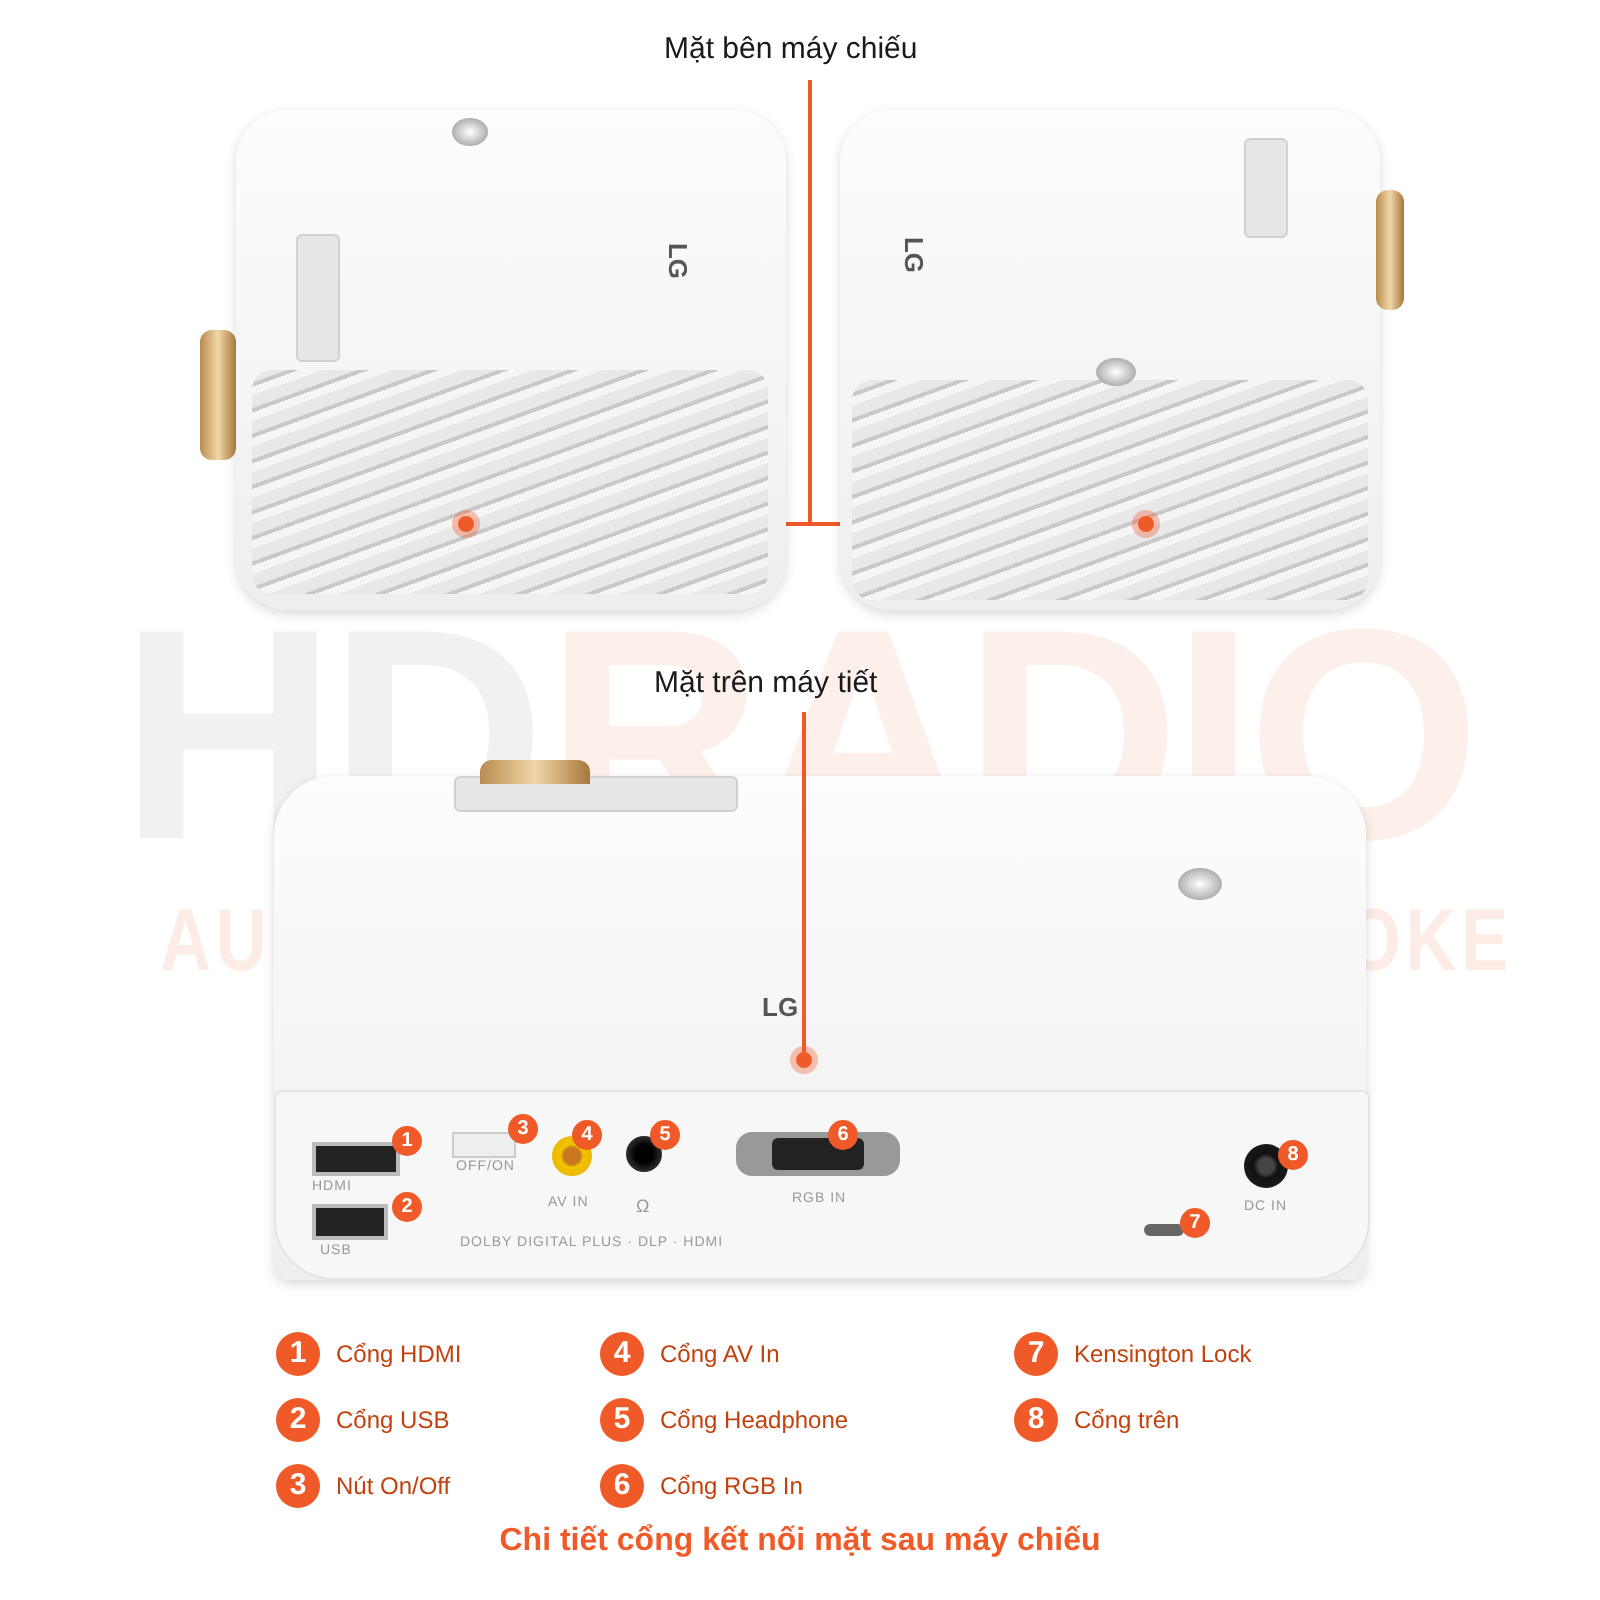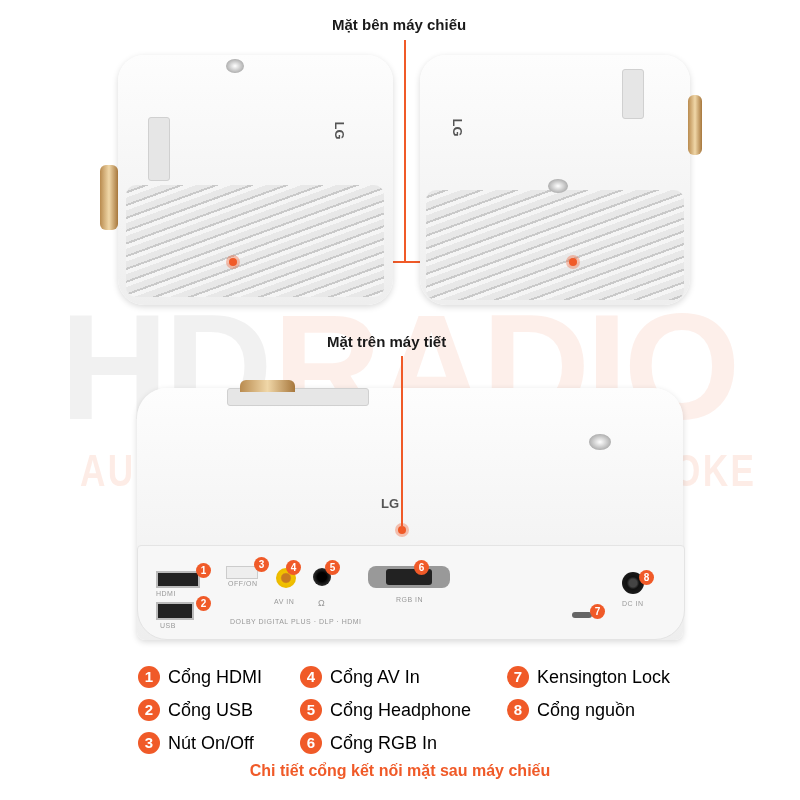--- a/index.html
+++ b/index.html
@@ -1,17 +1,17 @@
 <!DOCTYPE html>
 <html><head>
 <meta charset="utf-8">
 <style>
   html,body{margin:0;padding:0;background:#fff;}
   body{width:800px;height:800px;position:relative;overflow:hidden;font-family:"Liberation Sans",sans-serif;color:#1a1a1a;}
-  .abs{position:absolute;font-weight:bold;}
+  .abs{position:absolute;}
   .label{font-size:15px;color:#1a1a1a;white-space:nowrap;}
   .line-v{position:absolute;width:2px;background:#f05a28;}
   .line-h{position:absolute;height:2px;background:#f05a28;}
   .dot{position:absolute;width:8px;height:8px;border-radius:50%;background:#f05a28;box-shadow:0 0 0 3px rgba(240,90,40,0.35);}
   
   .wm-big{position:absolute;font-family:"Liberation Sans",sans-serif;font-weight:bold;font-size:150px;letter-spacing:-4px;line-height:1;}
   .wm-sub{position:absolute;font-family:"Liberation Sans",sans-serif;font-weight:bold;font-size:44px;letter-spacing:3px;color:rgba(240,120,80,0.14);white-space:nowrap;transform:scaleX(0.8);transform-origin:left top;}
   
   .proj{position:absolute;background:linear-gradient(#fdfdfd,#eeeeee);border-radius:26px;box-shadow:0 2px 6px rgba(0,0,0,0.15);}
   .grille{position:absolute;border-radius:10px;background:repeating-linear-gradient(160deg,#e8e8e8 0 6px,#c9c9c9 6px 8px,#f5f5f5 8px 12px);}
@@ -20,21 +20,21 @@
   .lg-logo{position:absolute;font-weight:bold;font-size:13px;color:#555;}
   .btn-round{position:absolute;border-radius:50%;background:radial-gradient(#fff,#bbb 60%,#888);}
   
   .rear{position:absolute;left:137px;top:545px;width:546px;height:93px;background:#f7f7f7;border:1px solid #e4e4e4;border-radius:4px 4px 30px 30px;}
   .port{position:absolute;background:#222;border:2px solid #bbb;}
   .port-label{position:absolute;font-size:7px;color:#999;letter-spacing:0.5px;white-space:nowrap;}
   .badge{position:absolute;width:15px;height:15px;border-radius:50%;background:#f05a28;color:#fff;font-size:10px;font-weight:bold;text-align:center;line-height:15px;}
   
   .legend-item{position:absolute;display:flex;align-items:center;gap:8px;}
   .legend-num{width:22px;height:22px;border-radius:50%;background:#f05a28;color:#fff;font-weight:bold;font-size:15px;text-align:center;line-height:22px;}
-  .legend-text{font-size:18px;color:#000000;white-space:nowrap;}
+  .legend-text{font-size:12px;color:#c2410c;white-space:nowrap;}
   .caption{position:absolute;left:0;width:800px;top:762px;text-align:center;color:#f05a28;font-weight:bold;font-size:16px;}
 </style>
 </head>
 <body>
 
 <div class="label abs" style="left:332px;top:16px;">Mặt bên máy chiếu</div>
 <div class="line-v" style="left:404px;top:40px;height:222px;"></div>
 <div class="line-h" style="left:234px;top:261px;width:340px;"></div>
 
 <div class="proj" style="left:118px;top:55px;width:275px;height:250px;">
@@ -130,16 +130,16 @@
 <div class="legend-item" style="left:300px;top:732px;">
   <div class="legend-num">6</div>
   <div class="legend-text">Cổng RGB In</div>
 </div>
 <div class="legend-item" style="left:507px;top:666px;">
   <div class="legend-num">7</div>
   <div class="legend-text">Kensington Lock</div>
 </div>
 <div class="legend-item" style="left:507px;top:699px;">
   <div class="legend-num">8</div>
-  <div class="legend-text">Cổng nguồn</div>
+  <div class="legend-text">Cổng trên</div>
 </div>
 
 <div class="caption">Chi tiết cổng kết nối mặt sau máy chiếu</div>
 
 </body></html>

